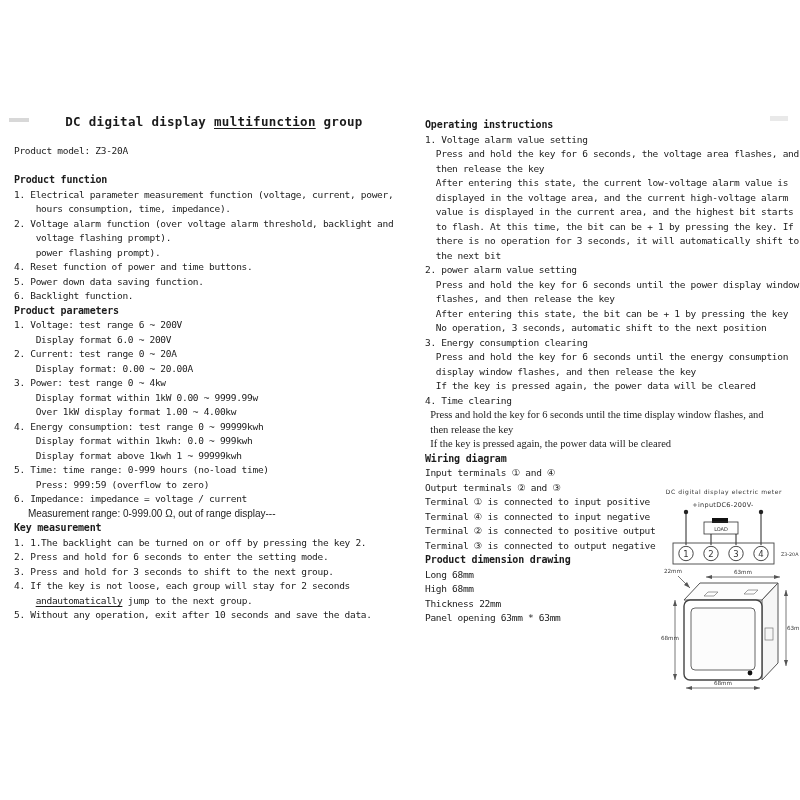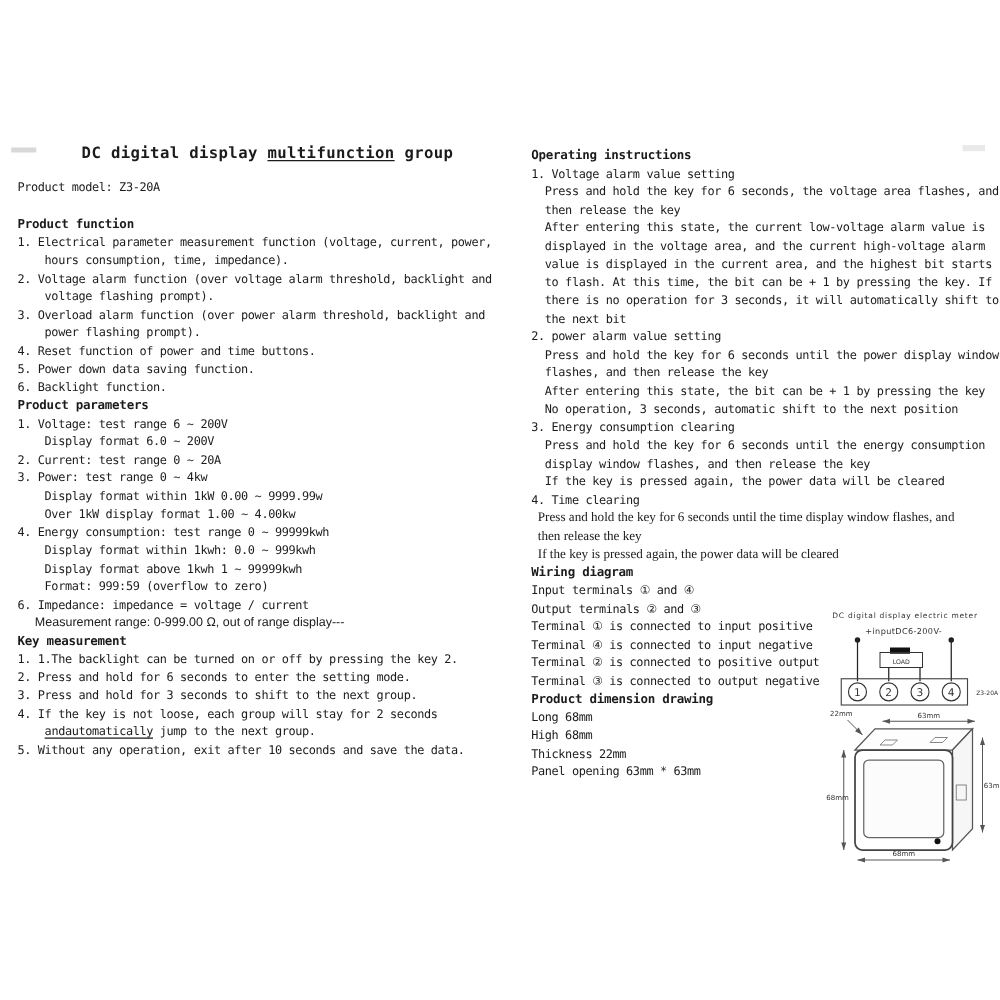--- a/index.html
+++ b/index.html
@@ -42,36 +42,37 @@
     <div class="ln">Product model: Z3-20A</div>
     <div class="ln blank"> </div>
   </div>
 
   <div class="col" style="left:14px; top:173px; width:400px;">
       <div class="ln h">Product function</div>
       <div class="ln l">1. Electrical parameter measurement function (voltage, current, power,</div>
       <div class="ln l">    hours consumption, time, impedance).</div>
       <div class="ln l">2. Voltage alarm function (over voltage alarm threshold, backlight and</div>
       <div class="ln l">    voltage flashing prompt).</div>
-      <div class="ln l">3. Overload alarm function (over power alarm threshold, backlight and</div>
       <div class="ln l">    power flashing prompt).</div>
       <div class="ln l">4. Reset function of power and time buttons.</div>
       <div class="ln l">5. Power down data saving function.</div>
       <div class="ln l">6. Backlight function.</div>
       <div class="ln h">Product parameters</div>
       <div class="ln l">1. Voltage: test range 6 ~ 200V</div>
       <div class="ln l">    Display format 6.0 ~ 200V</div>
       <div class="ln l">2. Current: test range 0 ~ 20A</div>
+      <div class="ln l">    Display format: 0.00 ~ 20.00A</div>
       <div class="ln l">3. Power: test range 0 ~ 4kw</div>
       <div class="ln l">    Display format within 1kW 0.00 ~ 9999.99w</div>
       <div class="ln l">    Over 1kW display format 1.00 ~ 4.00kw</div>
       <div class="ln l">4. Energy consumption: test range 0 ~ 99999kwh</div>
       <div class="ln l">    Display format within 1kwh: 0.0 ~ 999kwh</div>
       <div class="ln l">    Display format above 1kwh 1 ~ 99999kwh</div>
-      <div class="ln l">    Format: 999:59 (overflow to zero)</div>
+      <div class="ln l">5. Time: time range: 0-999 hours (no-load time)</div>
+      <div class="ln l">    Press: 999:59 (overflow to zero)</div>
       <div class="ln l">6. Impedance: impedance = voltage / current</div>
       <div class="ln sans">     Measurement range: 0-999.00 Ω, out of range display---</div>
       <div class="ln h">Key measurement</div>
       <div class="ln l">1. 1.The backlight can be turned on or off by pressing the key 2.</div>
       <div class="ln l">2. Press and hold for 6 seconds to enter the setting mode.</div>
       <div class="ln l">3. Press and hold for 3 seconds to shift to the next group.</div>
       <div class="ln l">4. If the key is not loose, each group will stay for 2 seconds</div>
       <div class="ln l"><span>    </span><span class="squiggle">andautomatically</span><span> jump to the next group.</span></div>
       <div class="ln l">5. Without any operation, exit after 10 seconds and save the data.</div>
     </div>

